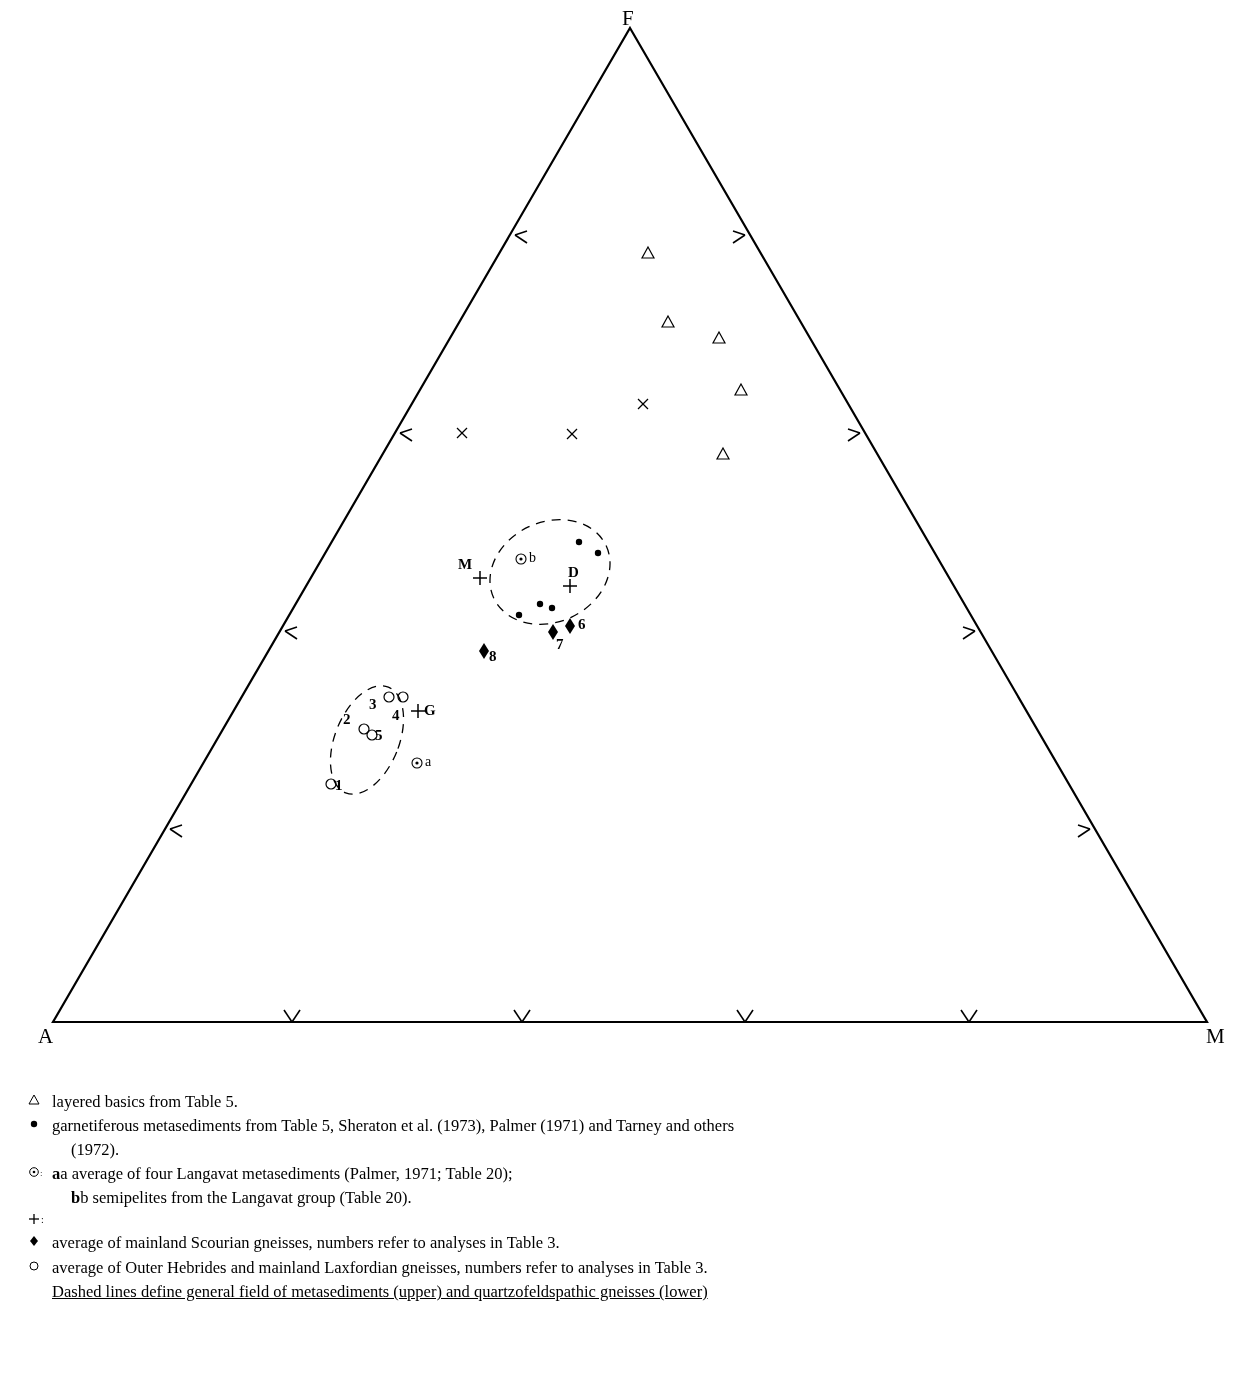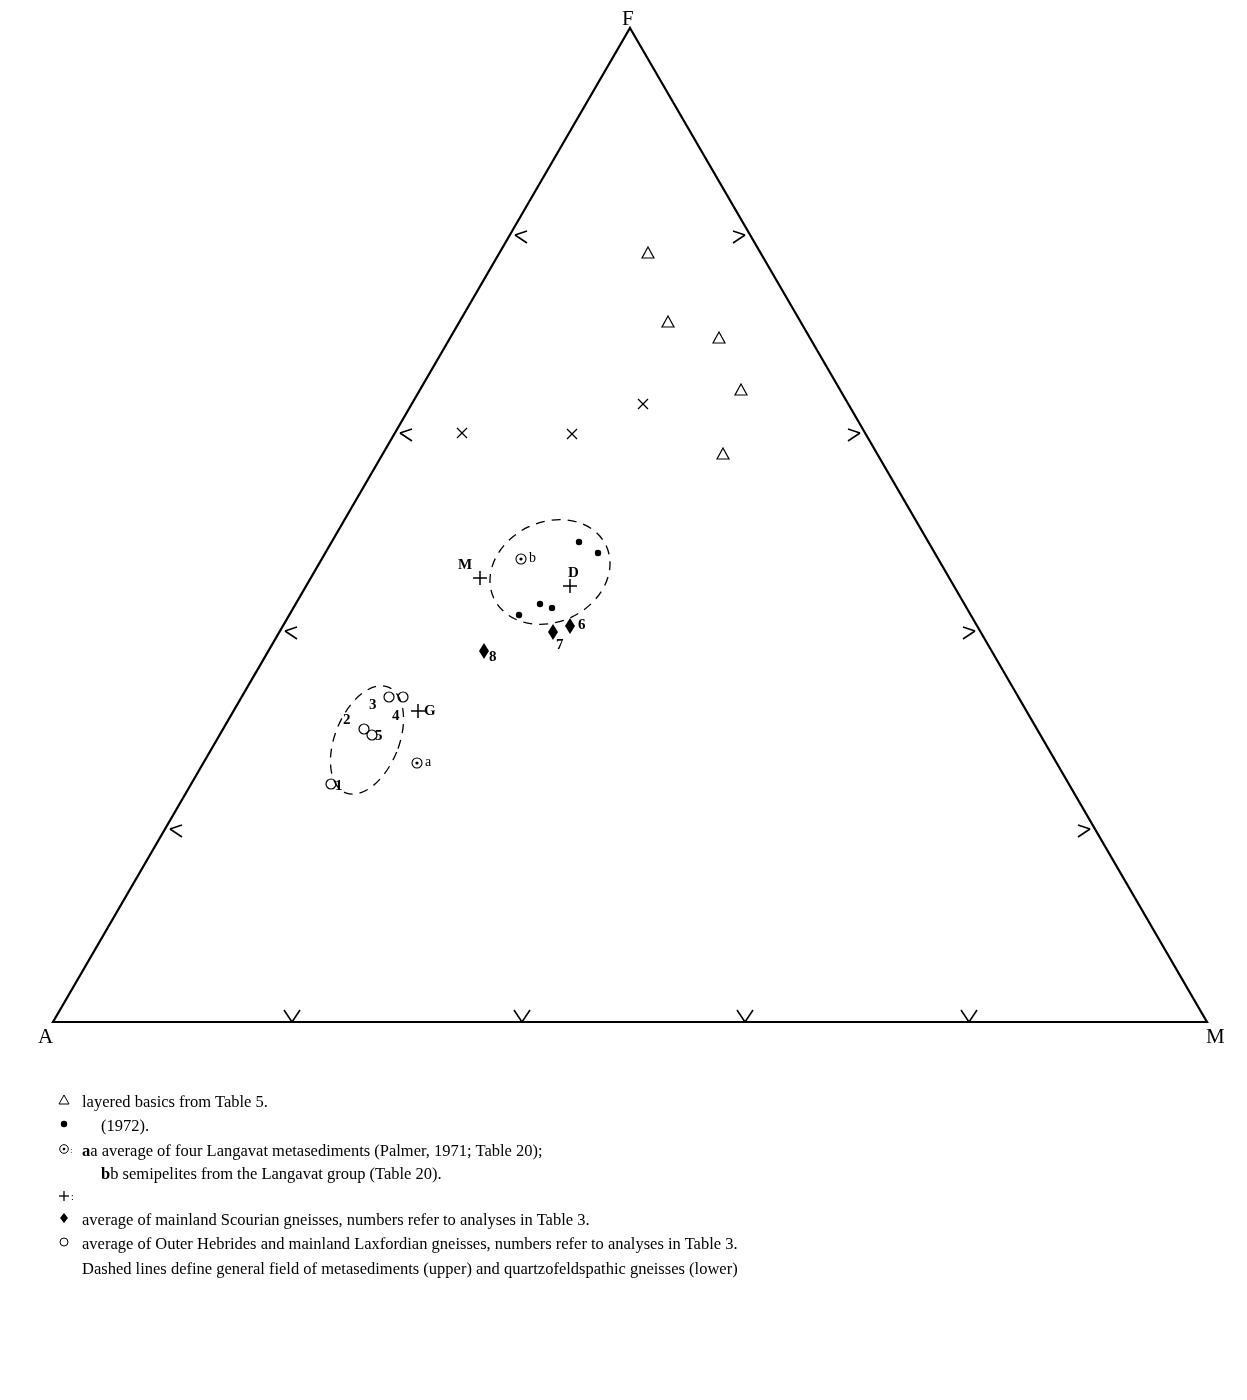--- a/index.html
+++ b/index.html
@@ -39,21 +39,21 @@
     font-size: 14px;
     color: #000;
     white-space: nowrap;
   }
   .point-label.bold {
     font-weight: bold;
     font-size: 15px;
   }
   #legend {
     position: absolute;
-    left: 58px;
+    left: 28px;
     top: 1090px;
     width: 1160px;
     font-family: "Liberation Serif", serif;
     font-size: 16.5px;
     line-height: 1.42;
   }
   .legend-row {
     display: flex;
     align-items: flex-start;
     margin-bottom: 1px;
@@ -74,20 +74,21 @@
     flex: 1;
   }
   .legend-txt .ind {
     display: block;
     padding-left: 19px;
     text-indent: 0;
   }
   .legend-note {
     margin-top: 0;
     padding-left: 24px;
+    text-decoration: underline;
   }
   b { font-weight: bold; }
 </style>
 </head>
 <body>
 
 <div id="chart-area">
 
   <svg id="chart-svg" width="1247" height="1070" viewBox="0 0 1247 1070">
 
@@ -217,20 +218,21 @@
   </div>
 
 
   <div class="legend-row">
     <div class="legend-sym">
       <svg width="12" height="11" viewBox="0 0 12 11">
           <circle cx="6" cy="6" r="3.2" fill="#000"></circle>
         </svg>
     </div>
     <div class="legend-txt">
+      <span>garnetiferous metasediments from Table 5, Sheraton et al. (1973), Palmer (1971) and Tarney and others</span>
       <span class="ind">(1972).</span>
     </div>
   </div>
 
   <div class="legend-row">
     <div class="legend-sym">
       <svg width="18" height="11" viewBox="0 0 18 11">
           <circle cx="6" cy="6" r="4.3" fill="none" stroke="#000" stroke-width="1"></circle>
           <circle cx="6" cy="6" r="1.3" fill="#000"></circle>
           <text x="12" y="9.5" font-size="9" font-family="Liberation Serif, serif">:</text>

